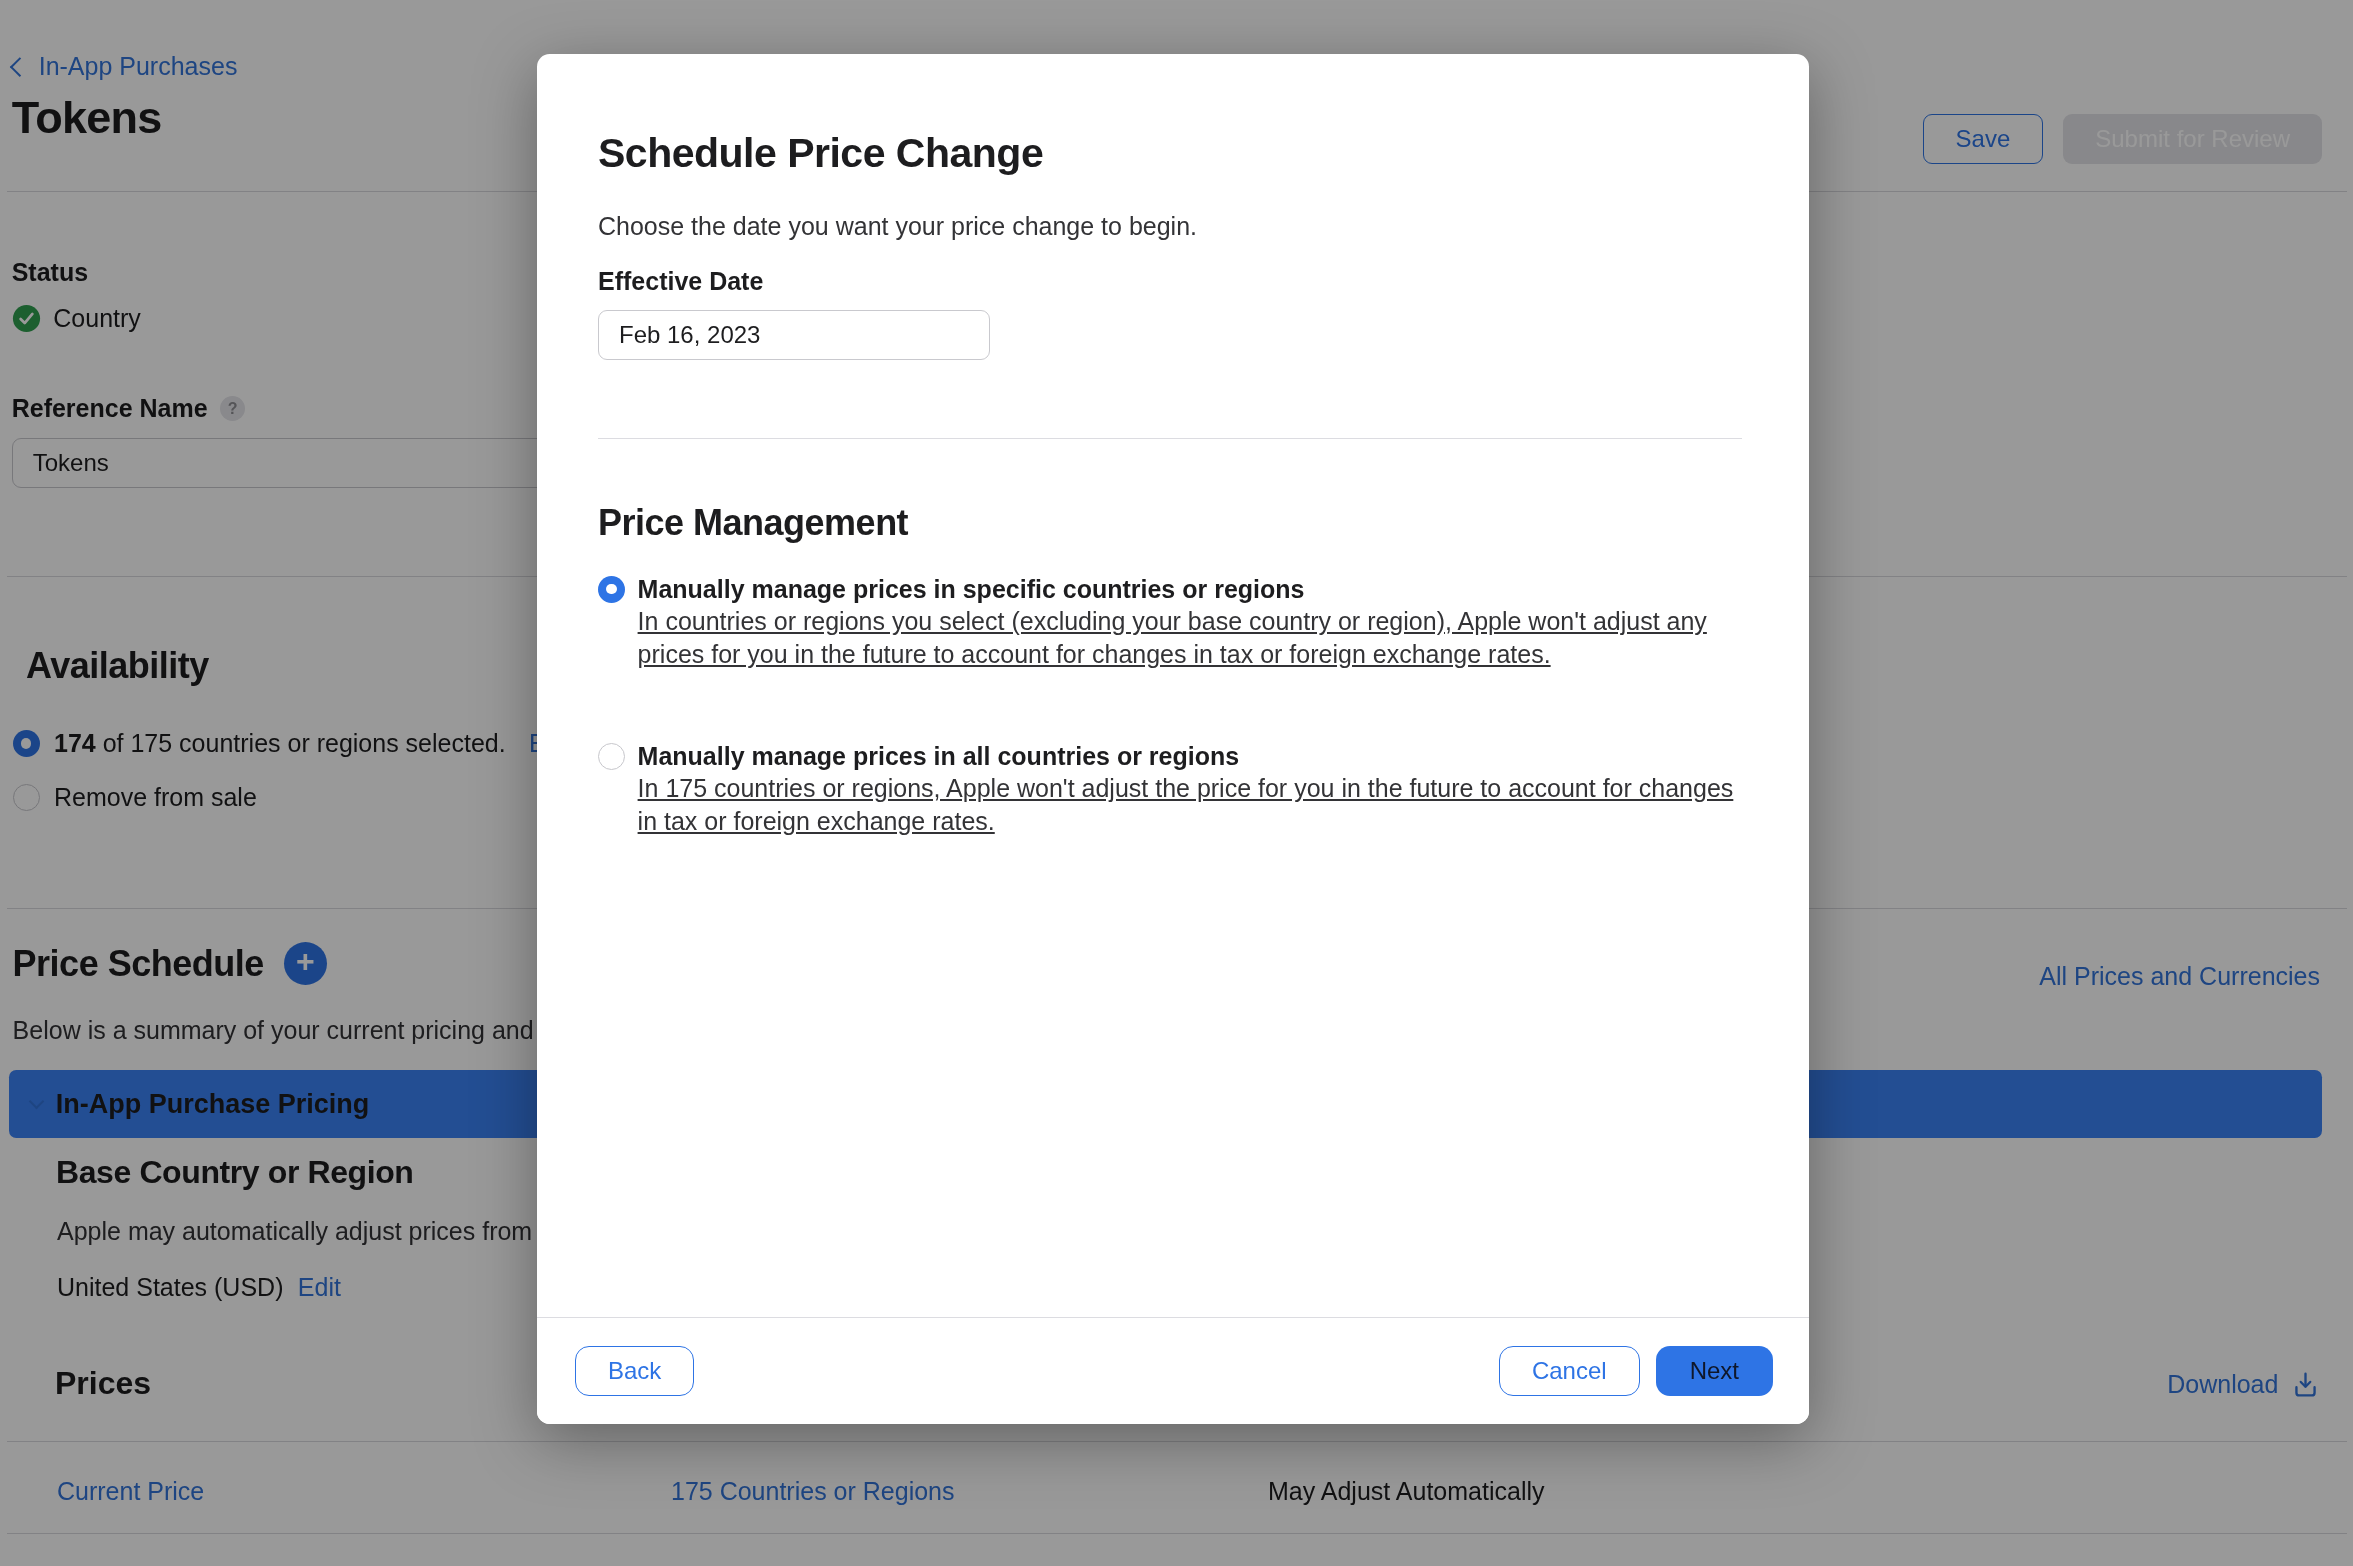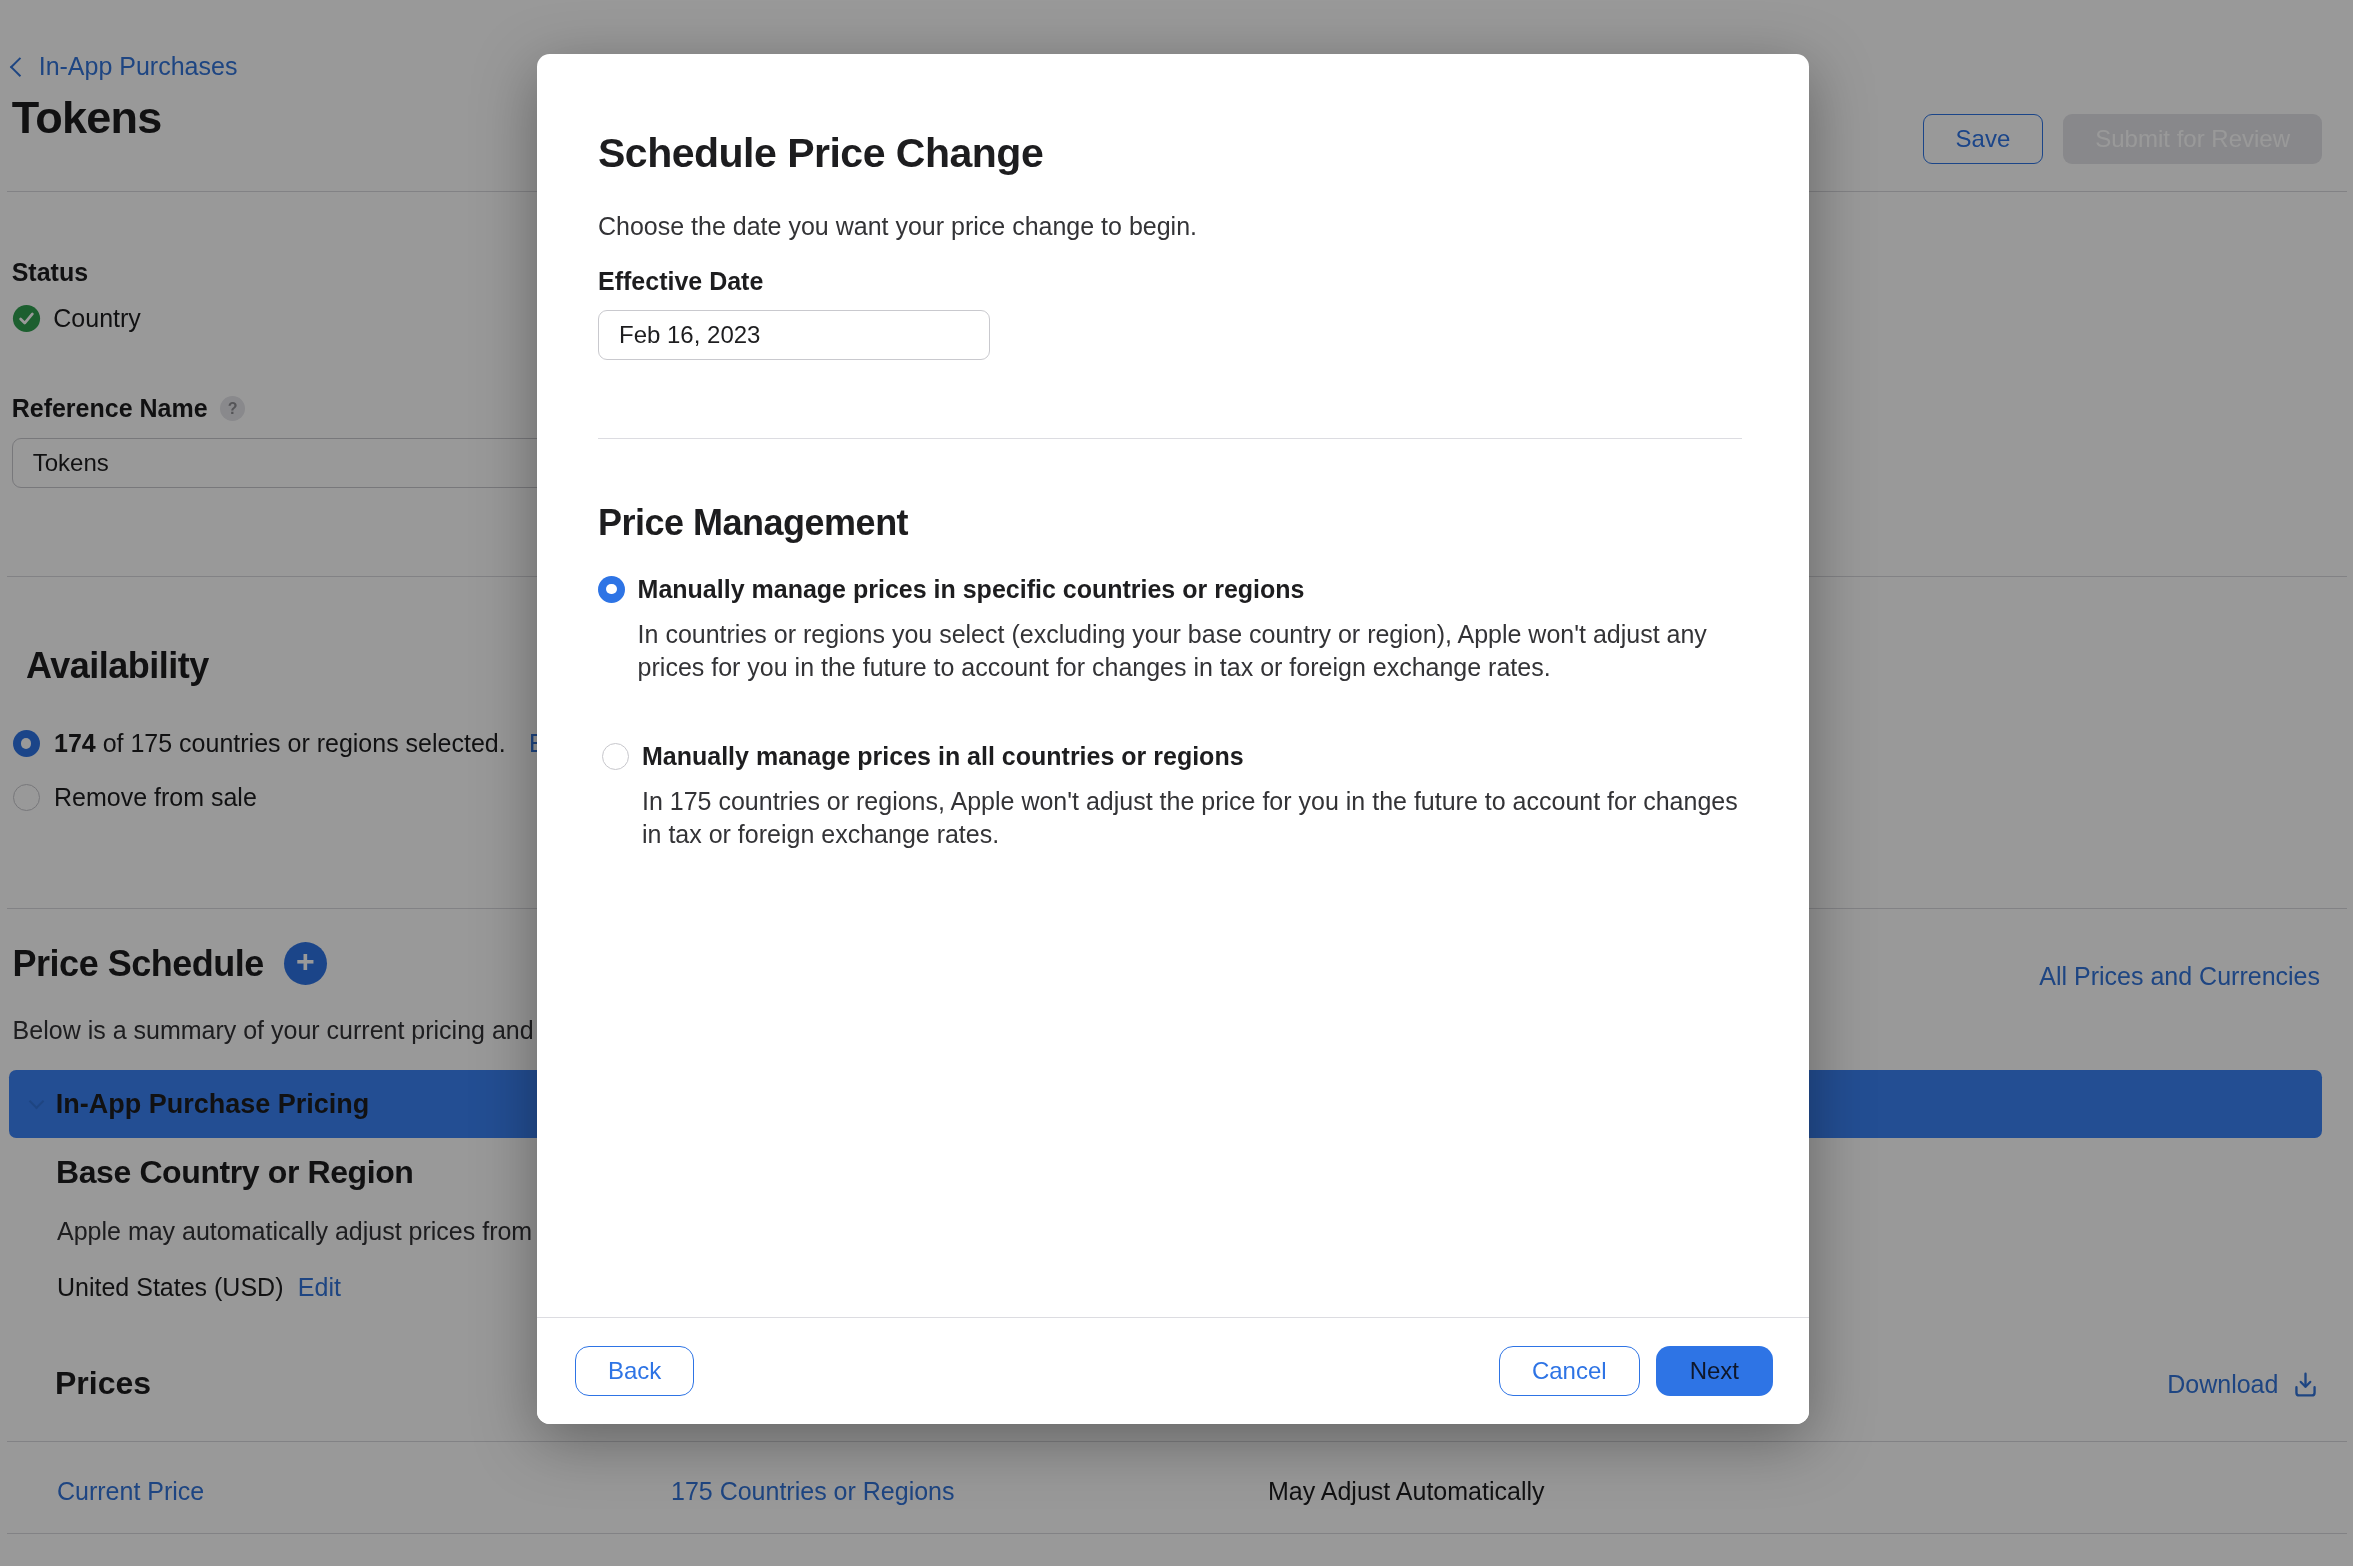--- a/index.html
+++ b/index.html
@@ -100,24 +100,24 @@
       border-radius:12.6px;z-index:20;box-shadow:0 16px 63px rgba(0,0,0,0.35);}
   .modal-title{top:76px;left:61px;font-size:41px;font-weight:700;letter-spacing:-0.5px;}
   .modal-sub{top:158px;left:61px;font-size:25px;color:var(--desc);}
   .eff-label{top:213px;left:61px;font-size:25px;font-weight:700;}
   .date-input{top:256px;left:61px;width:392px;}
   .modal-rule{top:384px;left:61px;right:67px;height:1.4px;background:#dcdce1;}
   .pm-h{top:448px;left:61px;font-size:36px;font-weight:700;letter-spacing:-0.5px;}
 
   .option{left:61px;right:67px;display:flex;align-items:flex-start;gap:12.6px;}
   .option.o1{top:519px;}
-  .option.o2{top:686px;justify-content:flex-end;}
+  .option.o2{top:686px;}
   .option .radio{margin-top:2.7px;}
   .option-label{font-size:25px;font-weight:700;line-height:32px;}
-  .option-desc{font-size:25px;line-height:33px;color:var(--desc);max-width:1100px;margin-top:13px;}
+  .option-desc{font-size:25px;line-height:33px;color:var(--desc);max-width:1100px;margin-top:0;text-decoration:underline;}
 
   .modal-footer{position:absolute;left:0;right:0;bottom:0;height:107px;border-top:1.4px solid #dcdce1;
       display:flex;align-items:center;padding:0 36px 0 38px;border-radius:0 0 12.6px 12.6px;background:#fff;}
   .modal-footer .spacer{flex:1;}
   .modal-footer .btn{margin-left:16px;border-radius:14px;}
   .modal-footer .btn:first-child{margin-left:0;}
 </style>
 </head>
 <body>
 

